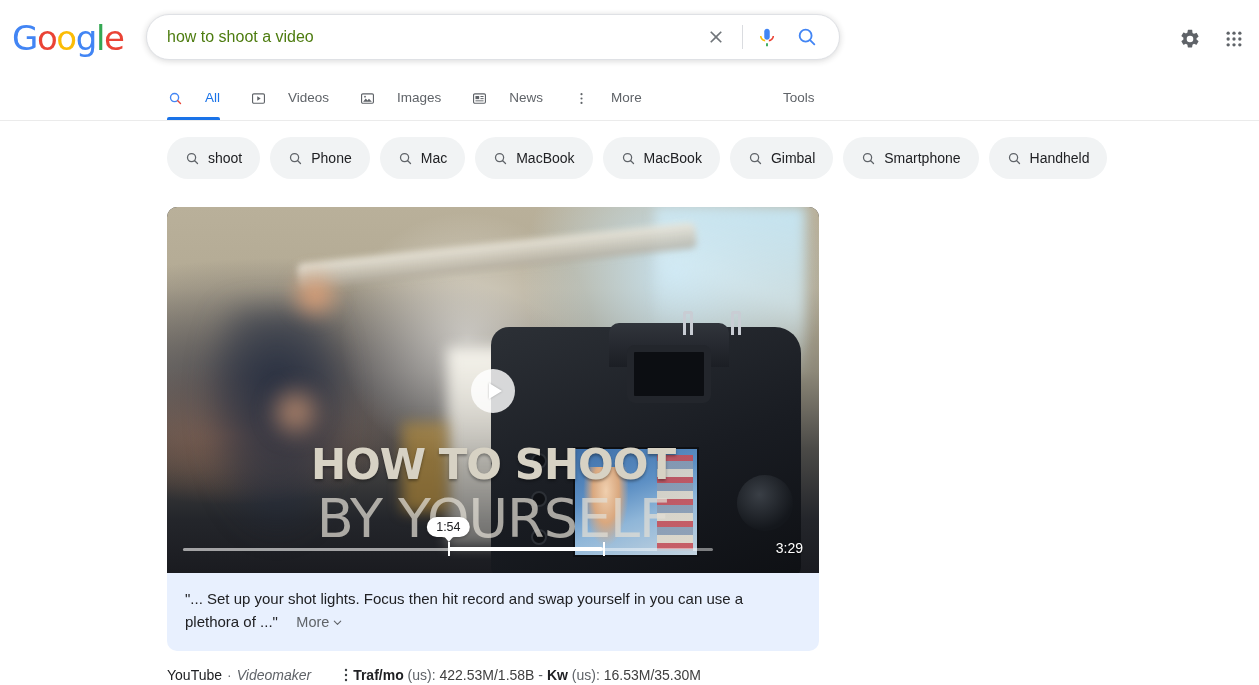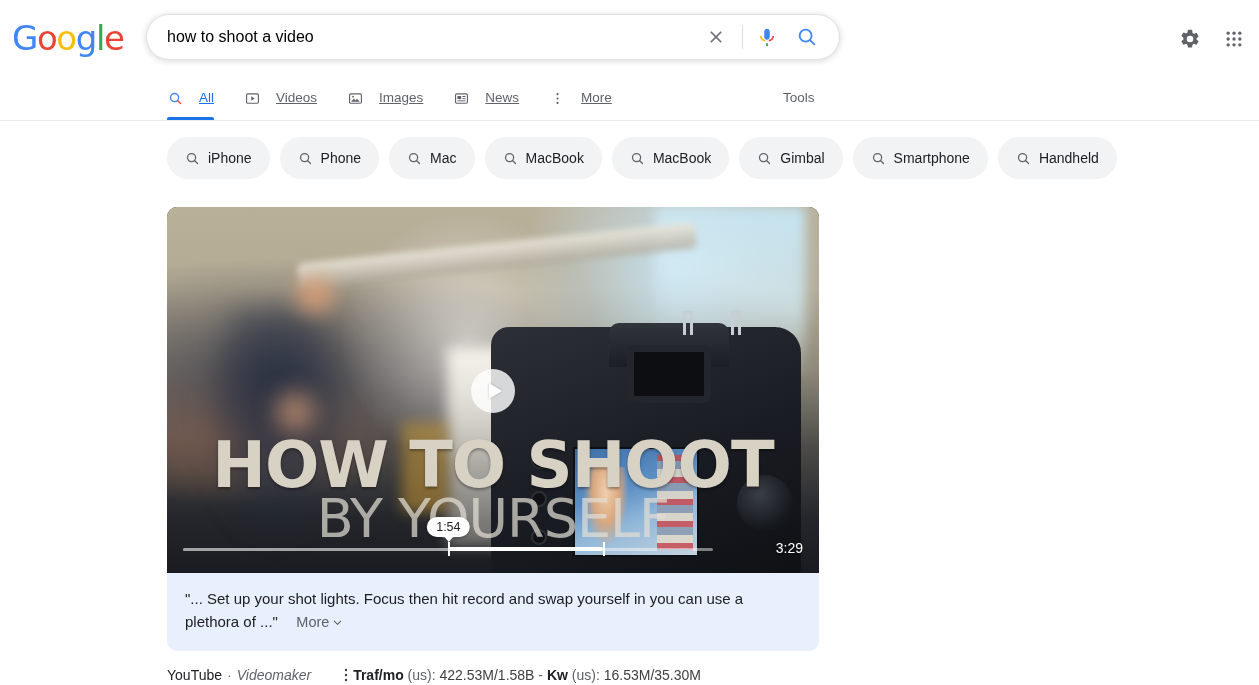--- a/index.html
+++ b/index.html
@@ -42,21 +42,21 @@
     box-shadow: 0 1px 6px rgba(32,33,36,.18);
     display: flex;
     align-items: center;
   }
   .search-input {
     flex: 1;
     border: none;
     outline: none;
     background: transparent;
     font-size: 16px;
-    color: #000000;
+    color: #4d7c0f;
     font-family: "Liberation Sans", sans-serif;
     padding: 0 10px 0 20px;
     height: 42px;
   }
   .sb-btn {
     width: 40px; height: 42px;
     display: flex; align-items: center; justify-content: center;
     cursor: pointer;
     background: transparent;
     border: none;
@@ -93,31 +93,30 @@
   .tabs {
     position: absolute;
     left: 167px; top: 0;
     display: flex;
     align-items: flex-start;
     height: 45px;
   }
   .tab {
     display: flex;
     align-items: center;
-    gap: 16px;
+    gap: 22px;
     height: 44px;
     padding: 0 16px 16px 0;
     margin-right: 14px;
     font-size: 13.5px;
     color: #5f6368;
     cursor: pointer;
     position: relative;
     padding-top: 14px;
     align-items: flex-start;
-    text-decoration: underline;
   }
   .tab .tlabel { line-height: 16px; }
   .tab.active { color: #1a73e8; }
   .tab.active::after {
     content: "";
     position: absolute;
     left: 0; right: 16px;
     bottom: 0;
     height: 3px;
     background: #1a73e8;
@@ -331,21 +330,21 @@
     position: absolute;
     left: 0; right: 0;
     top: 232px;
     text-align: center;
     pointer-events: none;
     user-select: none;
   }
   .title-line1 {
     font-family: "DejaVu Sans", sans-serif;
     font-weight: 700;
-    font-size: 64px;
+    font-size: 42px;
     line-height: 52px;
     letter-spacing: -1px;
     color: #d7d2c4;
     text-shadow: 0 2px 3px rgba(0,0,0,.35);
   }
   .title-line2 {
     font-family: "DejaVu Sans", sans-serif;
     font-weight: 400;
     font-size: 54px;
     line-height: 56px;
@@ -596,21 +595,21 @@
   <div class="tools-btn">Tools</div>
 </div>
 
 <div class="chips">
 
   <div class="chip">
     <svg width="15" height="15" viewBox="0 0 24 24">
         <path fill="none" stroke="#5f6368" stroke-width="2" d="M10.5 4a6.5 6.5 0 1 0 0 13 6.5 6.5 0 0 0 0-13z"></path>
         <path stroke="#5f6368" stroke-width="2" stroke-linecap="round" d="M15.6 15.6L20 20"></path>
       </svg>
-    <span>iPhone</span>
+    <span>shoot</span>
   </div>
 
   <div class="chip">
     <svg width="15" height="15" viewBox="0 0 24 24">
         <path fill="none" stroke="#5f6368" stroke-width="2" d="M10.5 4a6.5 6.5 0 1 0 0 13 6.5 6.5 0 0 0 0-13z"></path>
         <path stroke="#5f6368" stroke-width="2" stroke-linecap="round" d="M15.6 15.6L20 20"></path>
       </svg>
     <span>Phone</span>
   </div>
 

